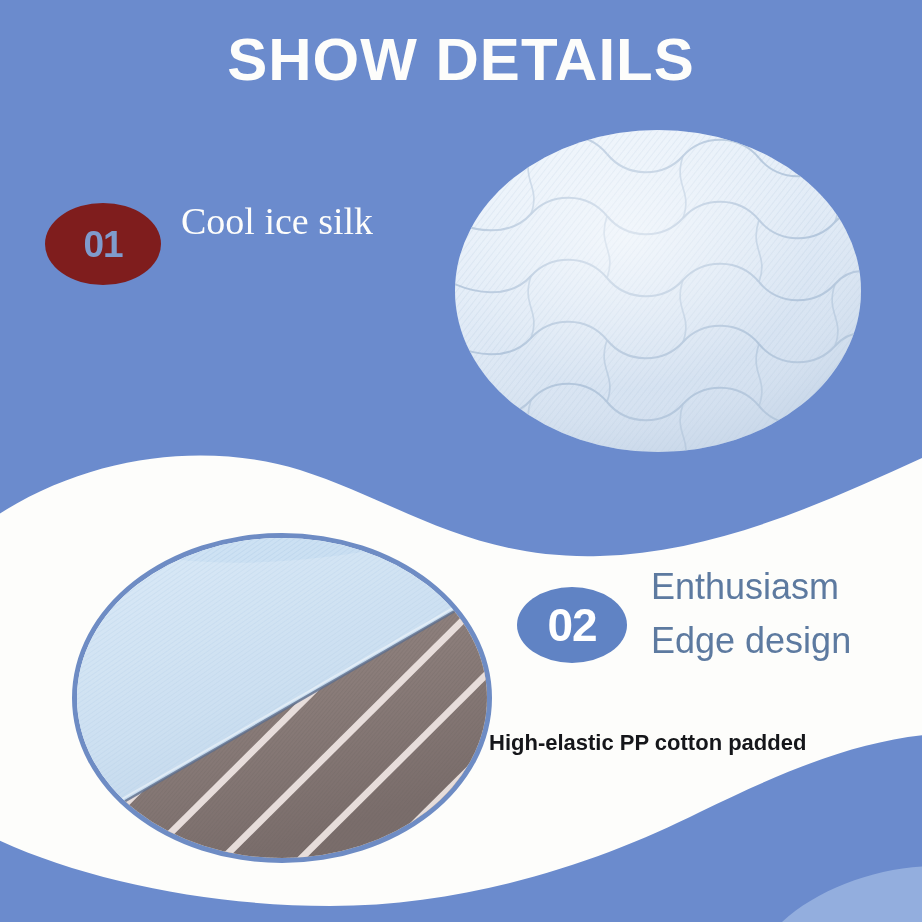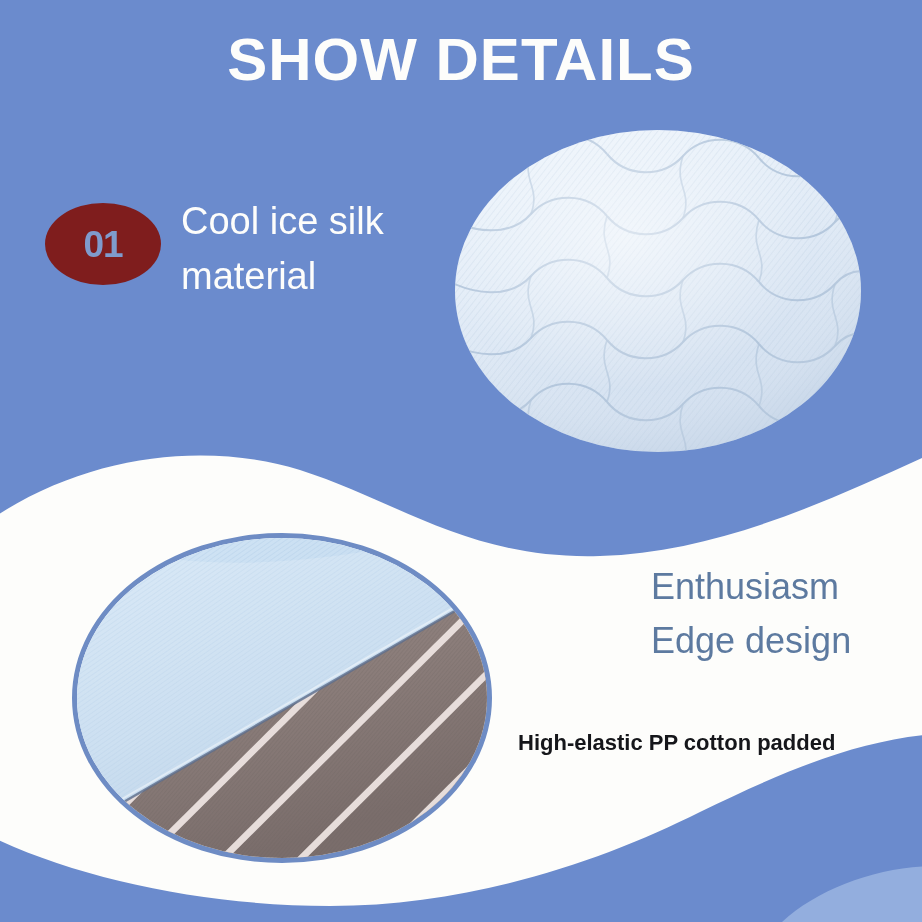--- a/index.html
+++ b/index.html
@@ -52,40 +52,41 @@
   }
 
   
   .head-01{
     position:absolute;
     left:181px;top:194px;width:330px;
     font-size:38px;
     color:#fdfdfb;
     line-height:1.45;
     font-weight:normal;
+    font-family:Liberation Serif, serif;
   }
   .head-02{
     position:absolute;
     left:651px;top:560px;width:275px;
     font-size:36px;
     color:#5d7aa0;
     line-height:1.5;
     font-weight:normal;
   }
   .head-02 .l2{white-space:nowrap;}
 
   .body-02{
     position:absolute;
     left:489px;top:726px;width:400px;
     font-size:22px;
     color:#15161a;
     line-height:1.5;
     font-weight:bold;
   }
-  .body-02 div{white-space:nowrap;margin-left:29px;}
+  .body-02 div{white-space:nowrap;}
 
   
   .photo{position:absolute;border-radius:50%;overflow:hidden;}
   #photo-top{left:455px;top:130px;width:406px;height:322px;}
   #photo-bottom{
     left:72px;top:533px;width:420px;height:330px;
     border:5px solid #6e8cc4;
     box-sizing:border-box;
   }
   .photo svg{display:block;width:100%;height:100%;}
@@ -118,21 +119,20 @@
              C 210 900, 330 906, 420 884
              C 330 902, 210 890, 120 860 Z" fill="#fdfdfb" opacity="0.0"></path>
   </svg>
 
   <div class="title">SHOW DETAILS</div>
 
   <div class="badge badge-01">01</div>
 
   <div class="head-01">
     <div>Cool ice silk</div>
-    <div>material</div>
   </div>
 
   <div class="photo" id="photo-top">
     <svg viewBox="0 0 406 322" preserveAspectRatio="none">
       <defs>
         <linearGradient id="quiltBase" x1="0" y1="0" x2="0.4" y2="1">
           <stop offset="0%" stop-color="#eef5fc"></stop>
           <stop offset="45%" stop-color="#e2ecf7"></stop>
           <stop offset="100%" stop-color="#cfddee"></stop>
         </linearGradient>
@@ -185,20 +185,21 @@
         <path d="M 152 210 C 142 240, 162 244, 152 272"></path>
         <path d="M 304 214 C 294 244, 314 248, 304 276"></path>
         <path d="M 76 270 C 66 300, 86 304, 76 330"></path>
         <path d="M 228 274 C 218 304, 238 308, 228 334"></path>
       </g>
 
       <rect x="0" y="0" width="406" height="322" fill="url(#quiltShade)"></rect>
     </svg>
   </div>
 
+  <div class="badge badge-02">02</div>
 
   <div class="head-02">
     <div class="l1">Enthusiasm</div>
     <div class="l2">Edge design</div>
   </div>
 
   <div class="body-02">
     <div>High-elastic PP cotton padded</div>
   </div>
 

